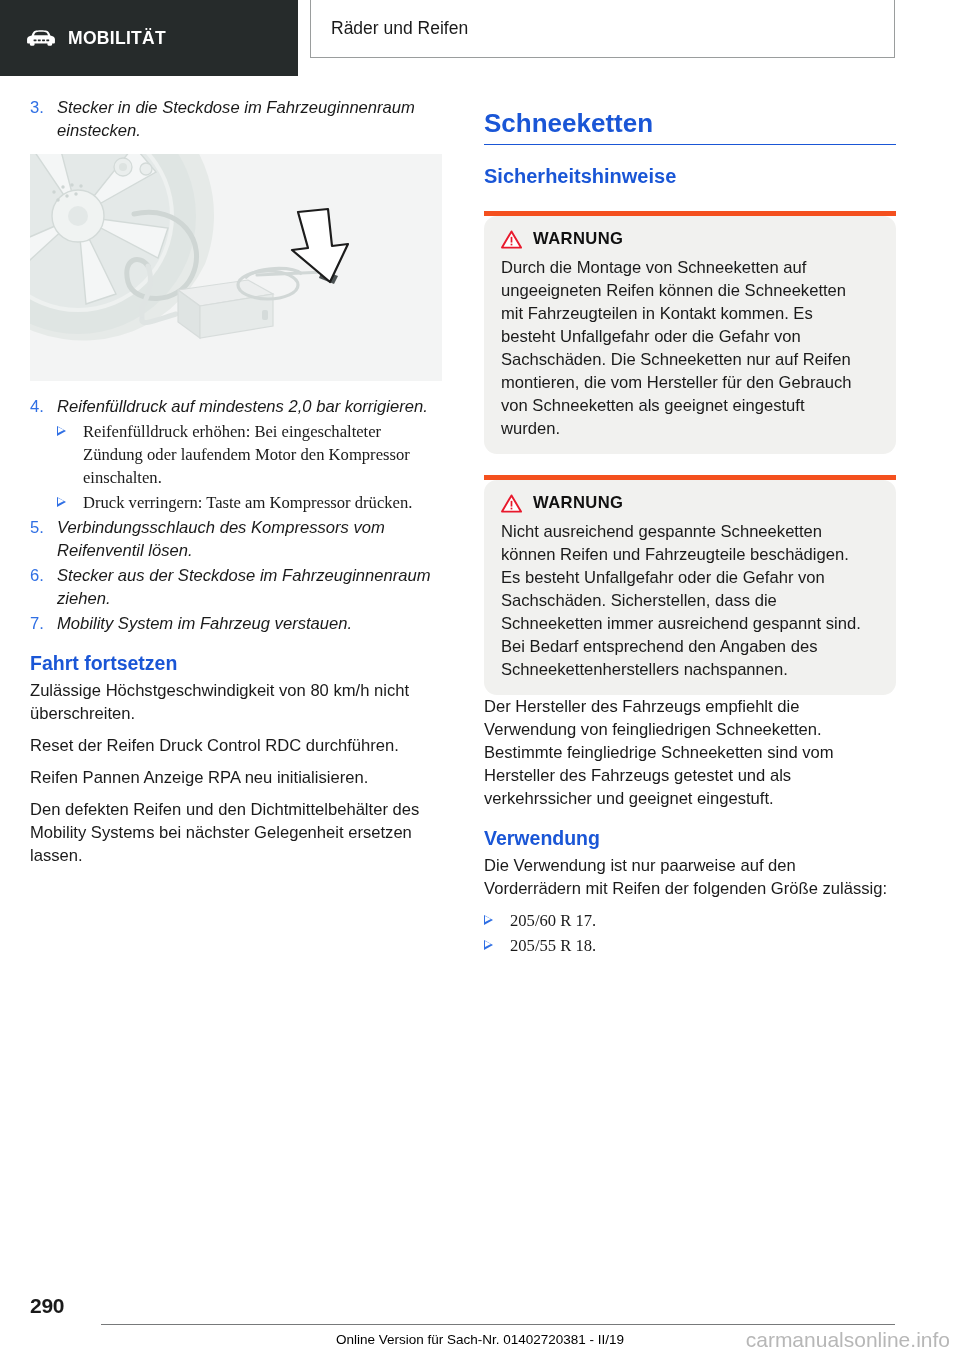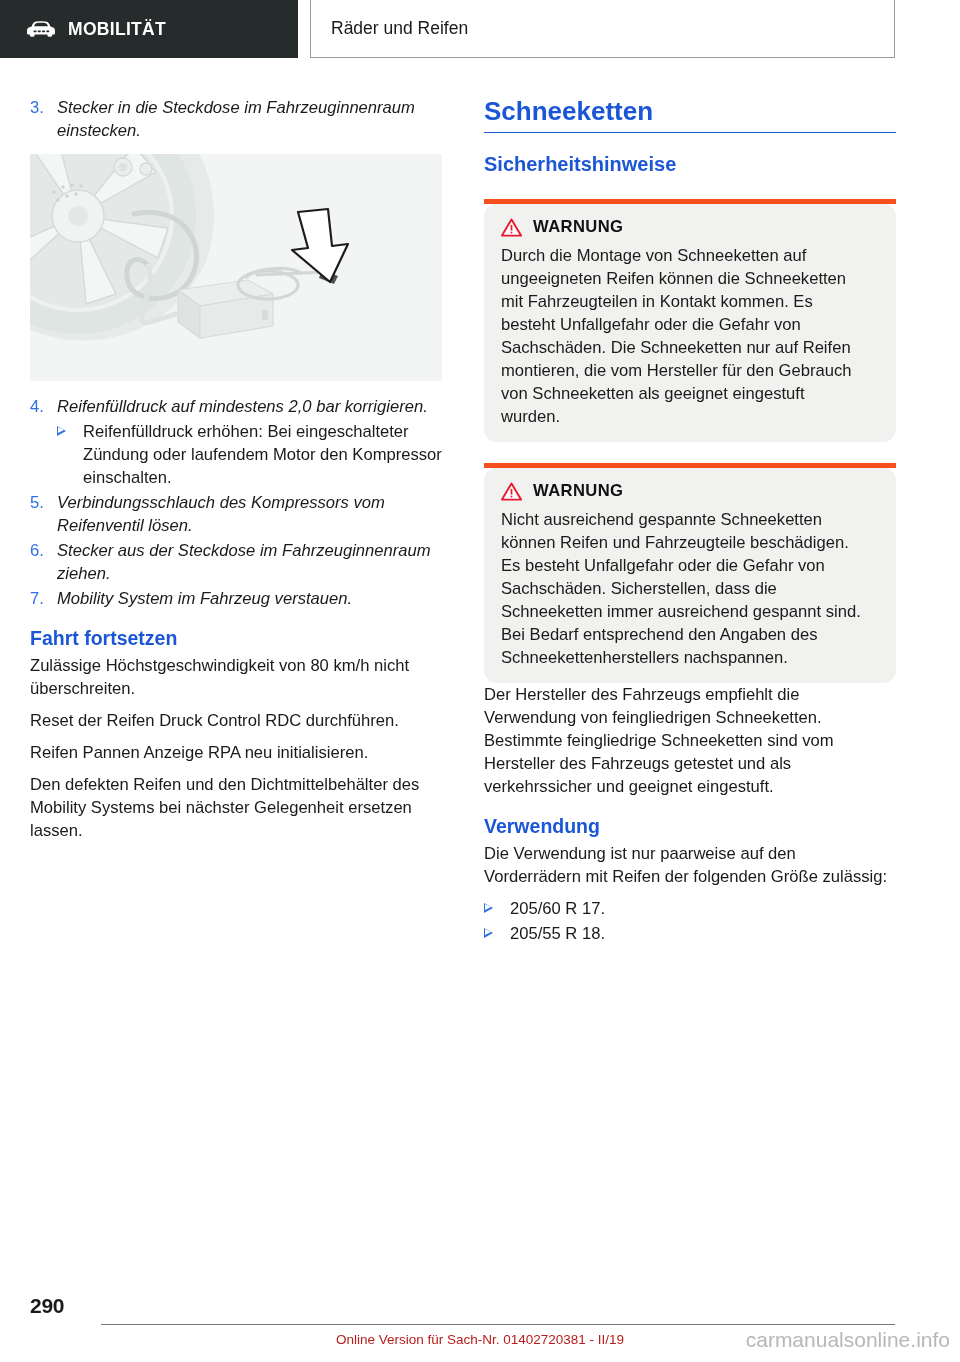--- a/index.html
+++ b/index.html
@@ -19,21 +19,21 @@
   
   .header {
     position: absolute;
     top: 0; left: 0;
     width: 960px;
     height: 62px;
   }
   .header-chapter {
     position: absolute;
     left: 0; top: 0;
-    width: 298px; height: 58px;
+    width: 298px; height: 76px;
     background: #262b2b;
     display: flex;
     align-items: center;
     padding-left: 26px;
     box-sizing: border-box;
   }
   .car-icon {
     width: 30px; height: 18px;
     display: block;
     flex: 0 0 auto;
@@ -112,35 +112,35 @@
   }
   .tri-glyph::after {
     content: "";
     position: absolute;
     top: -3.6px; left: -8.5px;
     width: 0; height: 0;
     border-top: 3.6px solid transparent;
     border-bottom: 3.6px solid transparent;
     border-left: 6px solid #ffffff;
   }
-  .tri-text { flex: 1 1 auto; }
+  .tri-text { flex: 1 1 auto; font-family: Liberation Serif, serif; }
 
   
   p.body-text {
     font-size: 16.6px;
     line-height: 23px;
     margin: 0 0 9px 0;
   }
 
   
   h1.h-chapter {
     font-size: 26px;
     font-weight: bold;
     color: #1a56d6;
-    margin: 0 0 6px 0;
+    margin: 12px 0 6px 0;
     padding: 0;
     line-height: 30px;
   }
   .h-chapter-rule {
     height: 1px;
     background: #1a56d6;
     margin-bottom: 19px;
   }
   h2.h-section {
     font-size: 20px;
@@ -219,21 +219,21 @@
     left: 101px; top: 42px;
     width: 794px; height: 1px;
     background: #77797a;
   }
   .footer-note {
     position: absolute;
     left: 0; top: 50px;
     width: 960px;
     text-align: center;
     font-size: 13.5px;
-    color: #b91c1c;
+    color: #000000;
   }
   .watermark {
     position: absolute;
     right: 10px; top: 46px;
     font-size: 21px;
     color: #b7b7b7;
     white-space: nowrap;
   }
 </style>
 </head>
@@ -328,20 +328,26 @@
     <span class="step-num">4.</span>
     <span class="step-text">Reifenfülldruck auf mindestens 2,0 bar korrigieren.</span>
   </div>
 
   <div class="tri-item indent">
     <span class="tri-marker">
         <i class="tri-glyph"></i>
       </span>
     <span class="tri-text">Reifenfülldruck erhöhen: Bei eingeschalteter Zündung oder laufendem Motor den Kompressor einschalten.</span>
   </div>
+  <div class="tri-item indent">
+    <span class="tri-marker">
+        <i class="tri-glyph"></i>
+      </span>
+    <span class="tri-text">Druck verringern: Taste am Kompressor drücken.</span>
+  </div>
 
   <div class="step">
     <span class="step-num">5.</span>
     <span class="step-text">Verbindungsschlauch des Kompressors vom Reifenventil lösen.</span>
   </div>
   <div class="step">
     <span class="step-num">6.</span>
     <span class="step-text">Stecker aus der Steckdose im Fahrzeuginnenraum ziehen.</span>
   </div>
   <div class="step">

